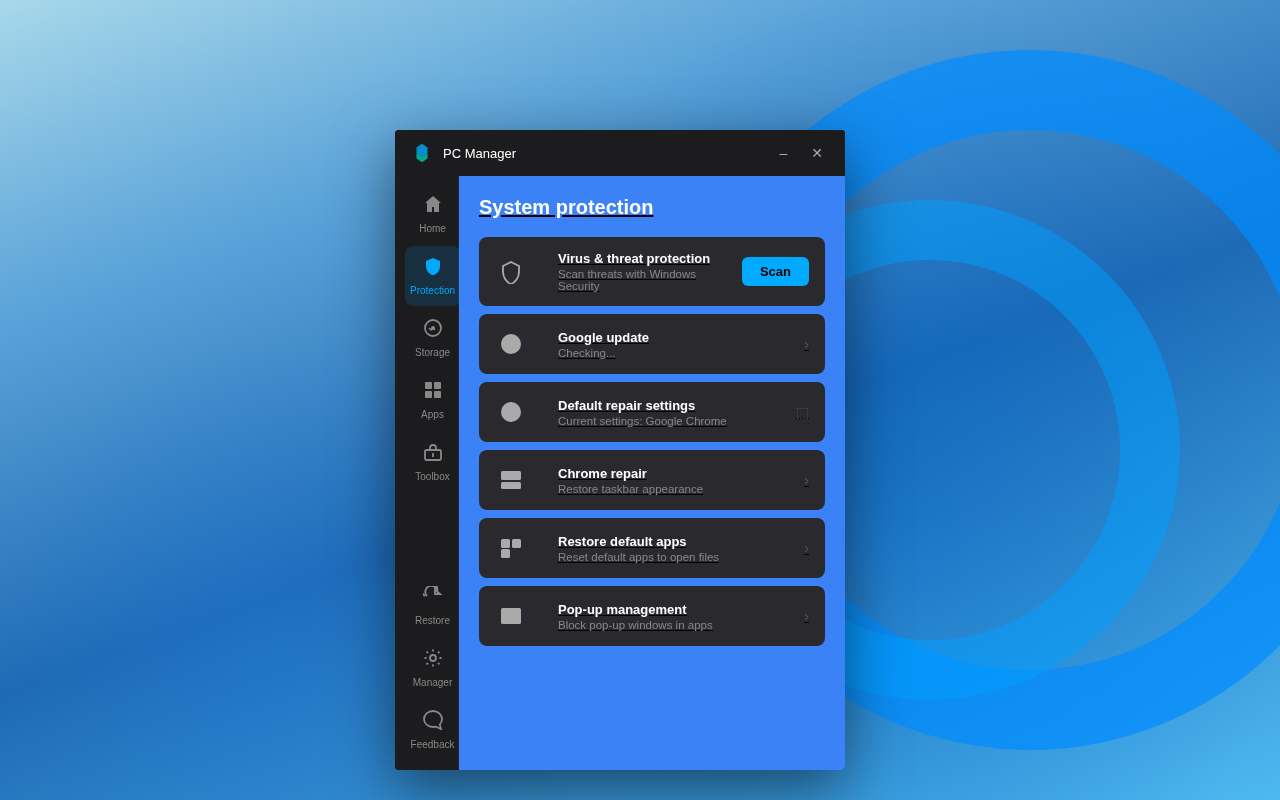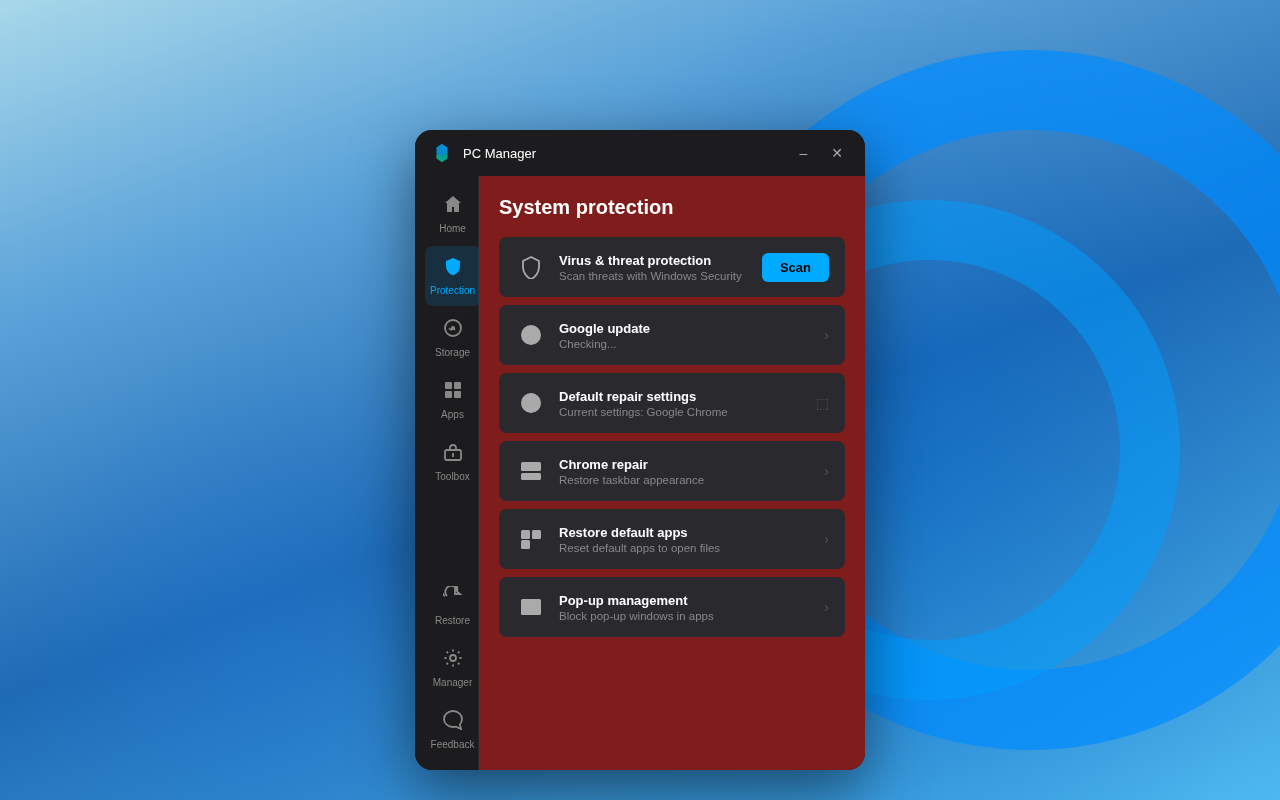--- a/index.html
+++ b/index.html
@@ -49,26 +49,25 @@
     }
 
     
     .window {
       position: absolute;
       top: 130px;
       left: 395px;
       width: 450px;
       height: 640px;
       background: #1c1c1e;
-      border-radius: 17px;
+      border-radius: 4px;
       display: flex;
       flex-direction: column;
       overflow: hidden;
       box-shadow: 0 20px 60px rgba(0,0,0,0.5);
-      margin-left: 20px;
     }
 
     .titlebar {
       display: flex;
       align-items: center;
       padding: 12px 16px;
       background: #1c1c1e;
       min-height: 44px;
       flex-shrink: 0;
     }
@@ -164,21 +163,22 @@
 
     .nav-item.active .nav-label { color: #00aaff; }
 
     .sidebar-spacer { flex: 1; }
 
     
     .main-content {
       flex: 1;
       overflow-y: auto;
       padding: 20px 20px 20px 20px;
-      background: #7f1d1d;
+      background: #3b82f6;
+      text-decoration: underline;
     }
 
     .main-content::-webkit-scrollbar { width: 4px; }
     .main-content::-webkit-scrollbar-track { background: transparent; }
     .main-content::-webkit-scrollbar-thumb { background: rgba(255,255,255,0.15); border-radius: 2px; }
 
     .page-title {
       color: #ffffff;
       font-size: 20px;
       font-weight: 600;
@@ -186,21 +186,21 @@
     }
 
     
     .card {
       background: #2a2a2e;
       border-radius: 8px;
       padding: 14px 16px;
       margin-bottom: 8px;
       display: flex;
       align-items: center;
-      gap: 12px;
+      gap: 31px;
       cursor: pointer;
       transition: background 0.15s;
     }
 
     .card-icon {
       width: 32px;
       height: 32px;
       display: flex;
       align-items: center;
       justify-content: center;

